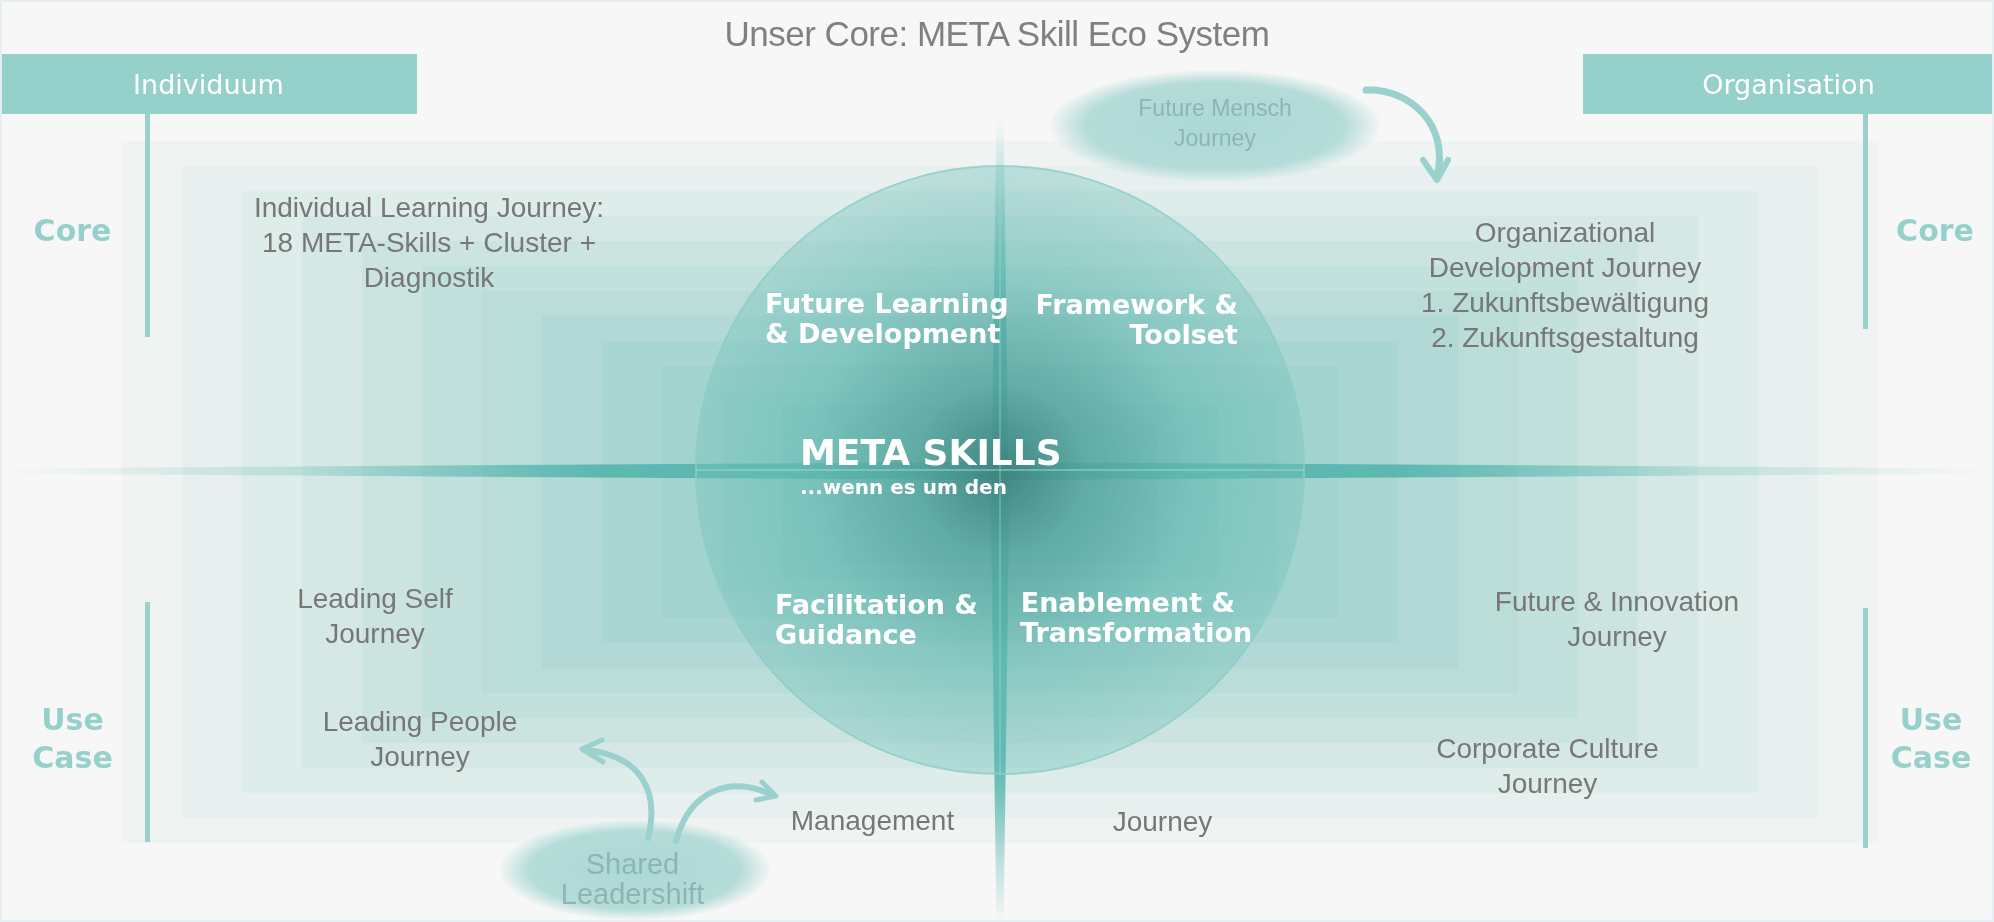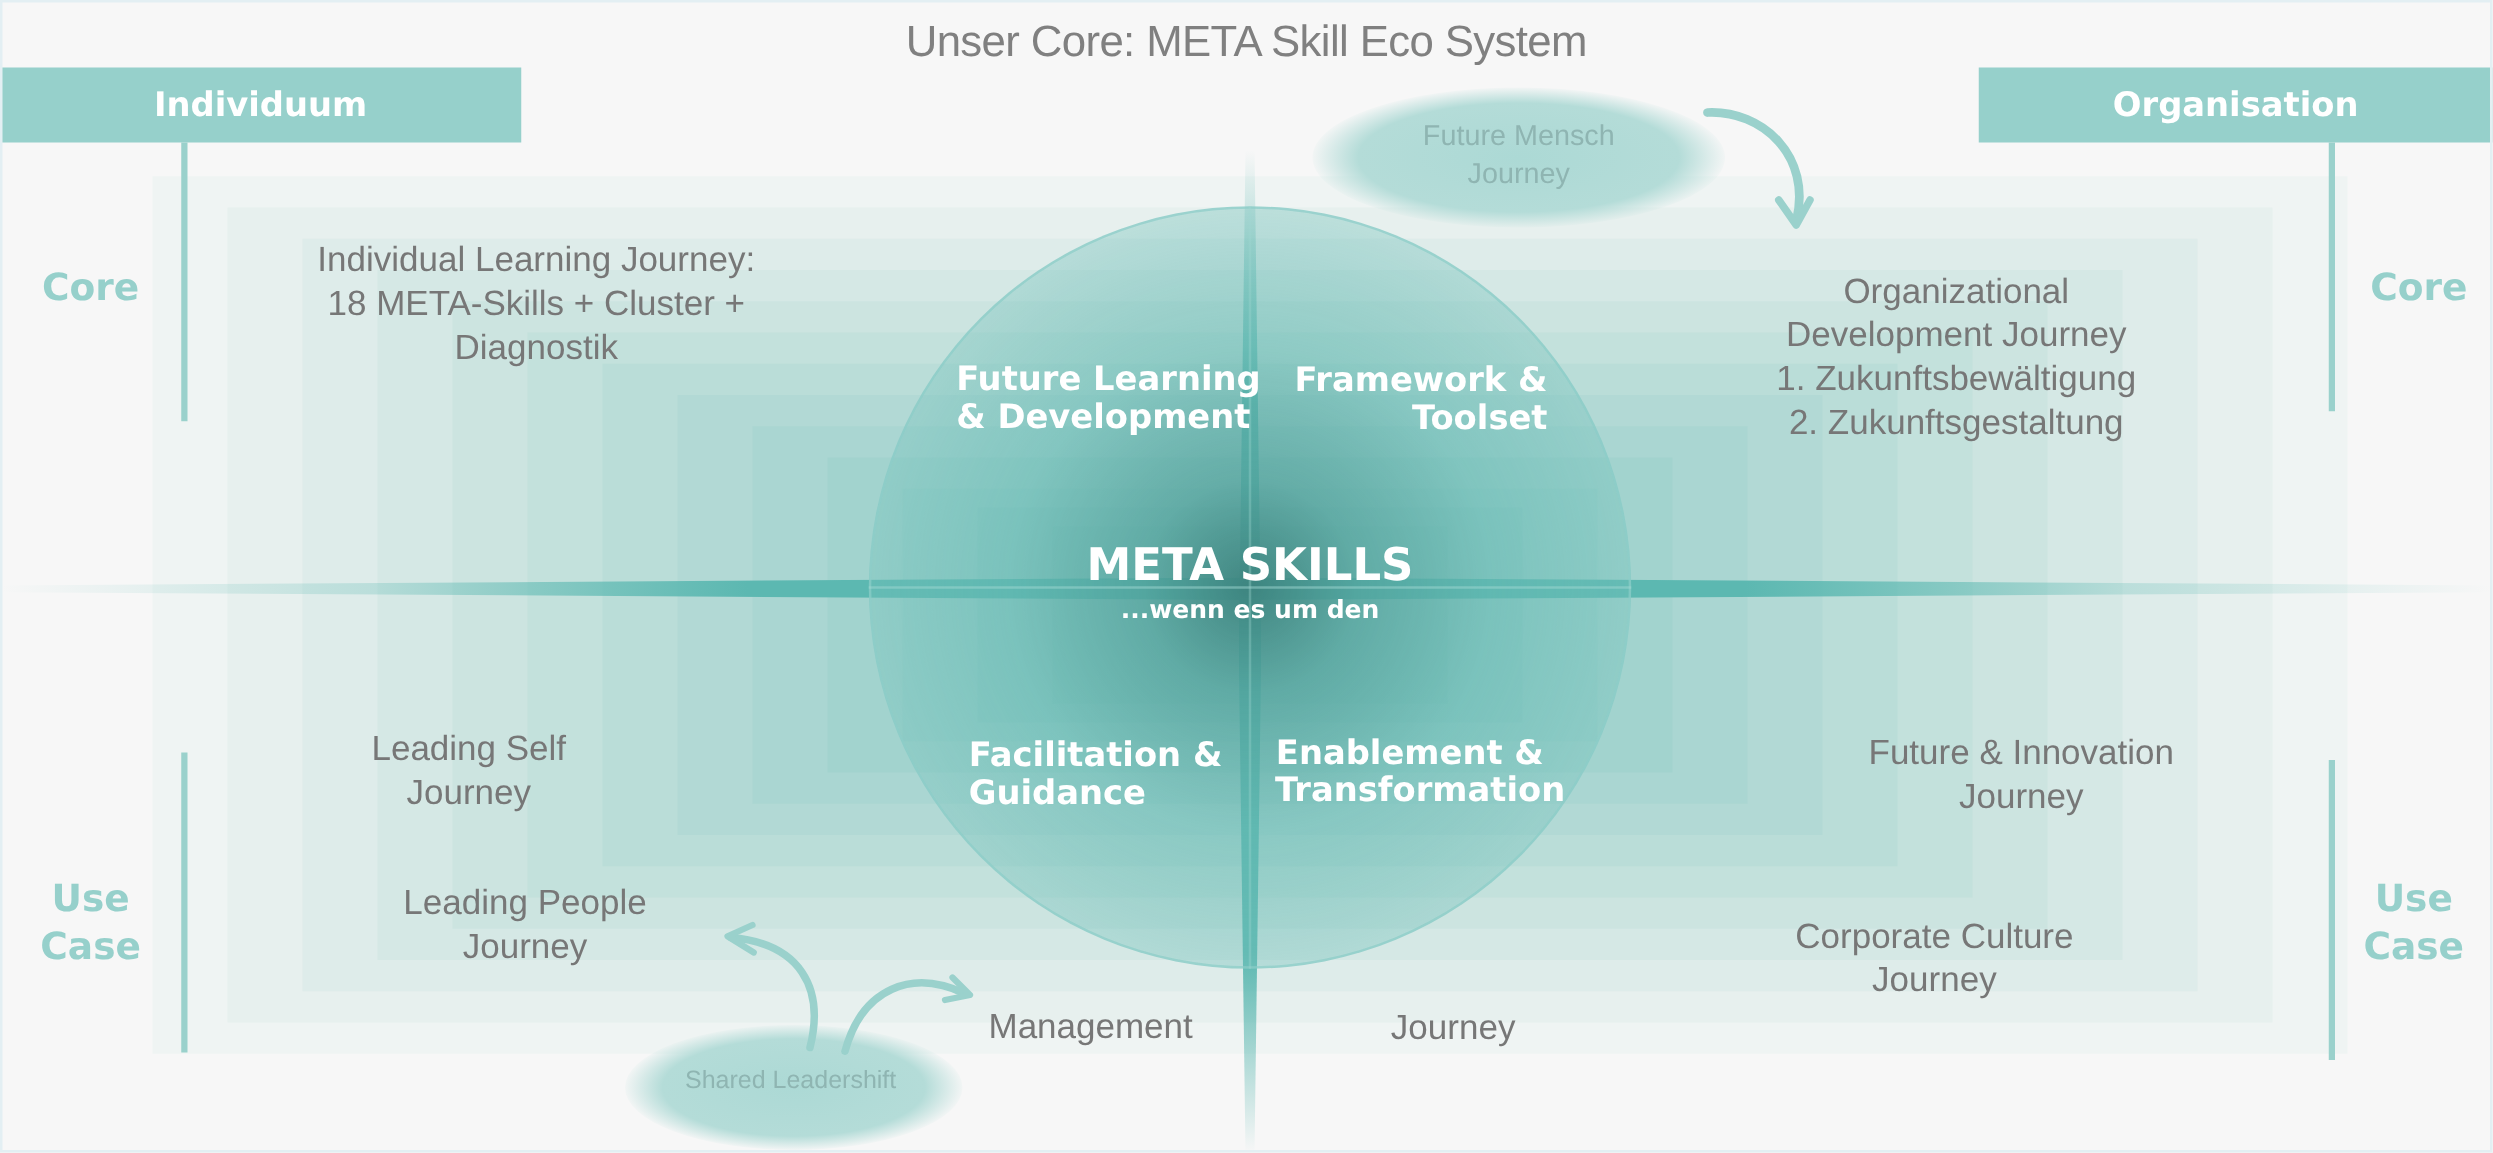--- a/index.html
+++ b/index.html
@@ -12,28 +12,28 @@
     background:linear-gradient(to right,rgba(247,247,247,0) 0%,rgba(120,196,190,0.35) 15%,#5cb8b1 30%,#5cb8b1 50%,#5cb8b1 70%,rgba(120,196,190,0.35) 85%,rgba(247,247,247,0) 100%);
     clip-path:polygon(0 35%,50% 0,100% 35%,100% 65%,50% 100%,0 65%);}
   .vband{position:absolute;left:991px;top:120px;width:18px;height:802px;z-index:3;
     background:linear-gradient(to bottom,rgba(247,247,247,0) 0%,#5cb8b1 25%,#5cb8b1 60%,#5cb8b1 80%,rgba(247,247,247,0) 100%);
     clip-path:polygon(30% 0,70% 0,100% 50%,70% 100%,30% 100%,0 50%);}
   .circle{position:absolute;left:695px;top:165px;width:610px;height:610px;border-radius:50%;z-index:4;
     background:radial-gradient(circle at 50% 50%,rgba(60,130,125,0.95) 0%,rgba(80,160,154,0.75) 20%,rgba(100,185,178,0.55) 45%,rgba(120,196,190,0.35) 75%,rgba(140,205,200,0.3) 100%);
     border:2px solid rgba(140,205,200,0.7);box-sizing:border-box;}
   .circle-cross-h{position:absolute;left:695px;top:469px;width:610px;height:2px;background:rgba(160,215,210,0.5);z-index:5;}
   .circle-cross-v{position:absolute;left:999px;top:165px;width:2px;height:610px;background:rgba(160,215,210,0.35);z-index:5;}
-  .hdr{position:absolute;top:54px;height:60px;background:#96d0cb;color:#fff;font-weight:bold;font-size:27px;display:flex;align-items:center;justify-content:center;z-index:10;font-family:"DejaVu Sans",sans-serif;}
+  .hdr{position:absolute;top:54px;height:60px;background:#96d0cb;color:#fff;font-weight:normal;font-size:27px;display:flex;align-items:center;justify-content:center;z-index:10;font-family:"DejaVu Sans",sans-serif;}
   .hdr.left{left:0;width:417px;}
   .hdr.right{left:1583px;width:411px;}
   .vbar{position:absolute;width:5px;background:#9ad1cc;z-index:10;}
   .side{position:absolute;color:#96d0cb;font-weight:bold;font-size:30px;text-align:center;line-height:38px;z-index:10;font-family:"DejaVu Sans",sans-serif;}
   .jtext{position:absolute;color:#777;font-size:28px;text-align:center;line-height:35px;z-index:10;font-family:"Liberation Sans",sans-serif;}
   .qtext{position:absolute;color:#fff;font-weight:bold;font-size:27px;line-height:30px;z-index:12;font-family:"DejaVu Sans",sans-serif;}
-  .center{position:absolute;left:800px;width:400px;top:432px;text-align:center;color:#fff;z-index:12;font-family:"DejaVu Sans",sans-serif;font-weight:bold;}
+  .center{position:absolute;left:800px;width:400px;top:432px;text-align:left;color:#fff;z-index:12;font-family:"DejaVu Sans",sans-serif;font-weight:bold;}
   .center .big{font-size:36px;line-height:42px;}
   .center .sub{font-size:20px;line-height:27px;}
   .blob{position:absolute;border-radius:50%;background:radial-gradient(ellipse at center,#acd9d5 0%,#b4dcd8 55%,rgba(180,220,216,0) 72%);z-index:8;}
   .blobtext{position:absolute;color:#8fb5b2;font-size:23px;line-height:30px;text-align:center;z-index:11;font-family:"Liberation Sans",sans-serif;}
   svg.arrows{position:absolute;left:0;top:0;z-index:9;}
 </style>
 </head>
 <body>
 
 <div class="frame"></div>
@@ -141,21 +141,21 @@
   <div>Corporate Culture</div>
   <div>Journey</div>
 </div>
 
 <div class="blob" style="left:1050px;top:70px;width:330px;height:112px;"></div>
 <div class="blobtext" style="left:1110px;width:210px;top:93px;">
   <div>Future Mensch</div>
   <div>Journey</div>
 </div>
 <div class="blob" style="left:500px;top:820px;width:270px;height:100px;"></div>
-<div class="blobtext" style="left:510px;width:245px;top:849px;font-size:20px;">Shared Leadershift</div>
+<div class="blobtext" style="left:510px;width:245px;top:849px;font-size:29px;">Shared Leadershift</div>
 
 <svg class="arrows" width="1994" height="922">
   <g fill="none" stroke="#9ad1cc" stroke-linecap="round" stroke-linejoin="round">
     <path d="M1366 90 C1410 88 1450 125 1437 177" stroke-width="7"></path>
     <path d="M1423 160 L1437 180 L1448 160" stroke-width="6"></path>
   </g>
   <g fill="none" stroke="#9ad1cc" stroke-linecap="round" stroke-linejoin="round">
     <path d="M648 838 C660 790 640 755 585 750" stroke-width="6"></path>
     <path d="M602 740 L582 749 L603 762" stroke-width="5"></path>
   </g>

